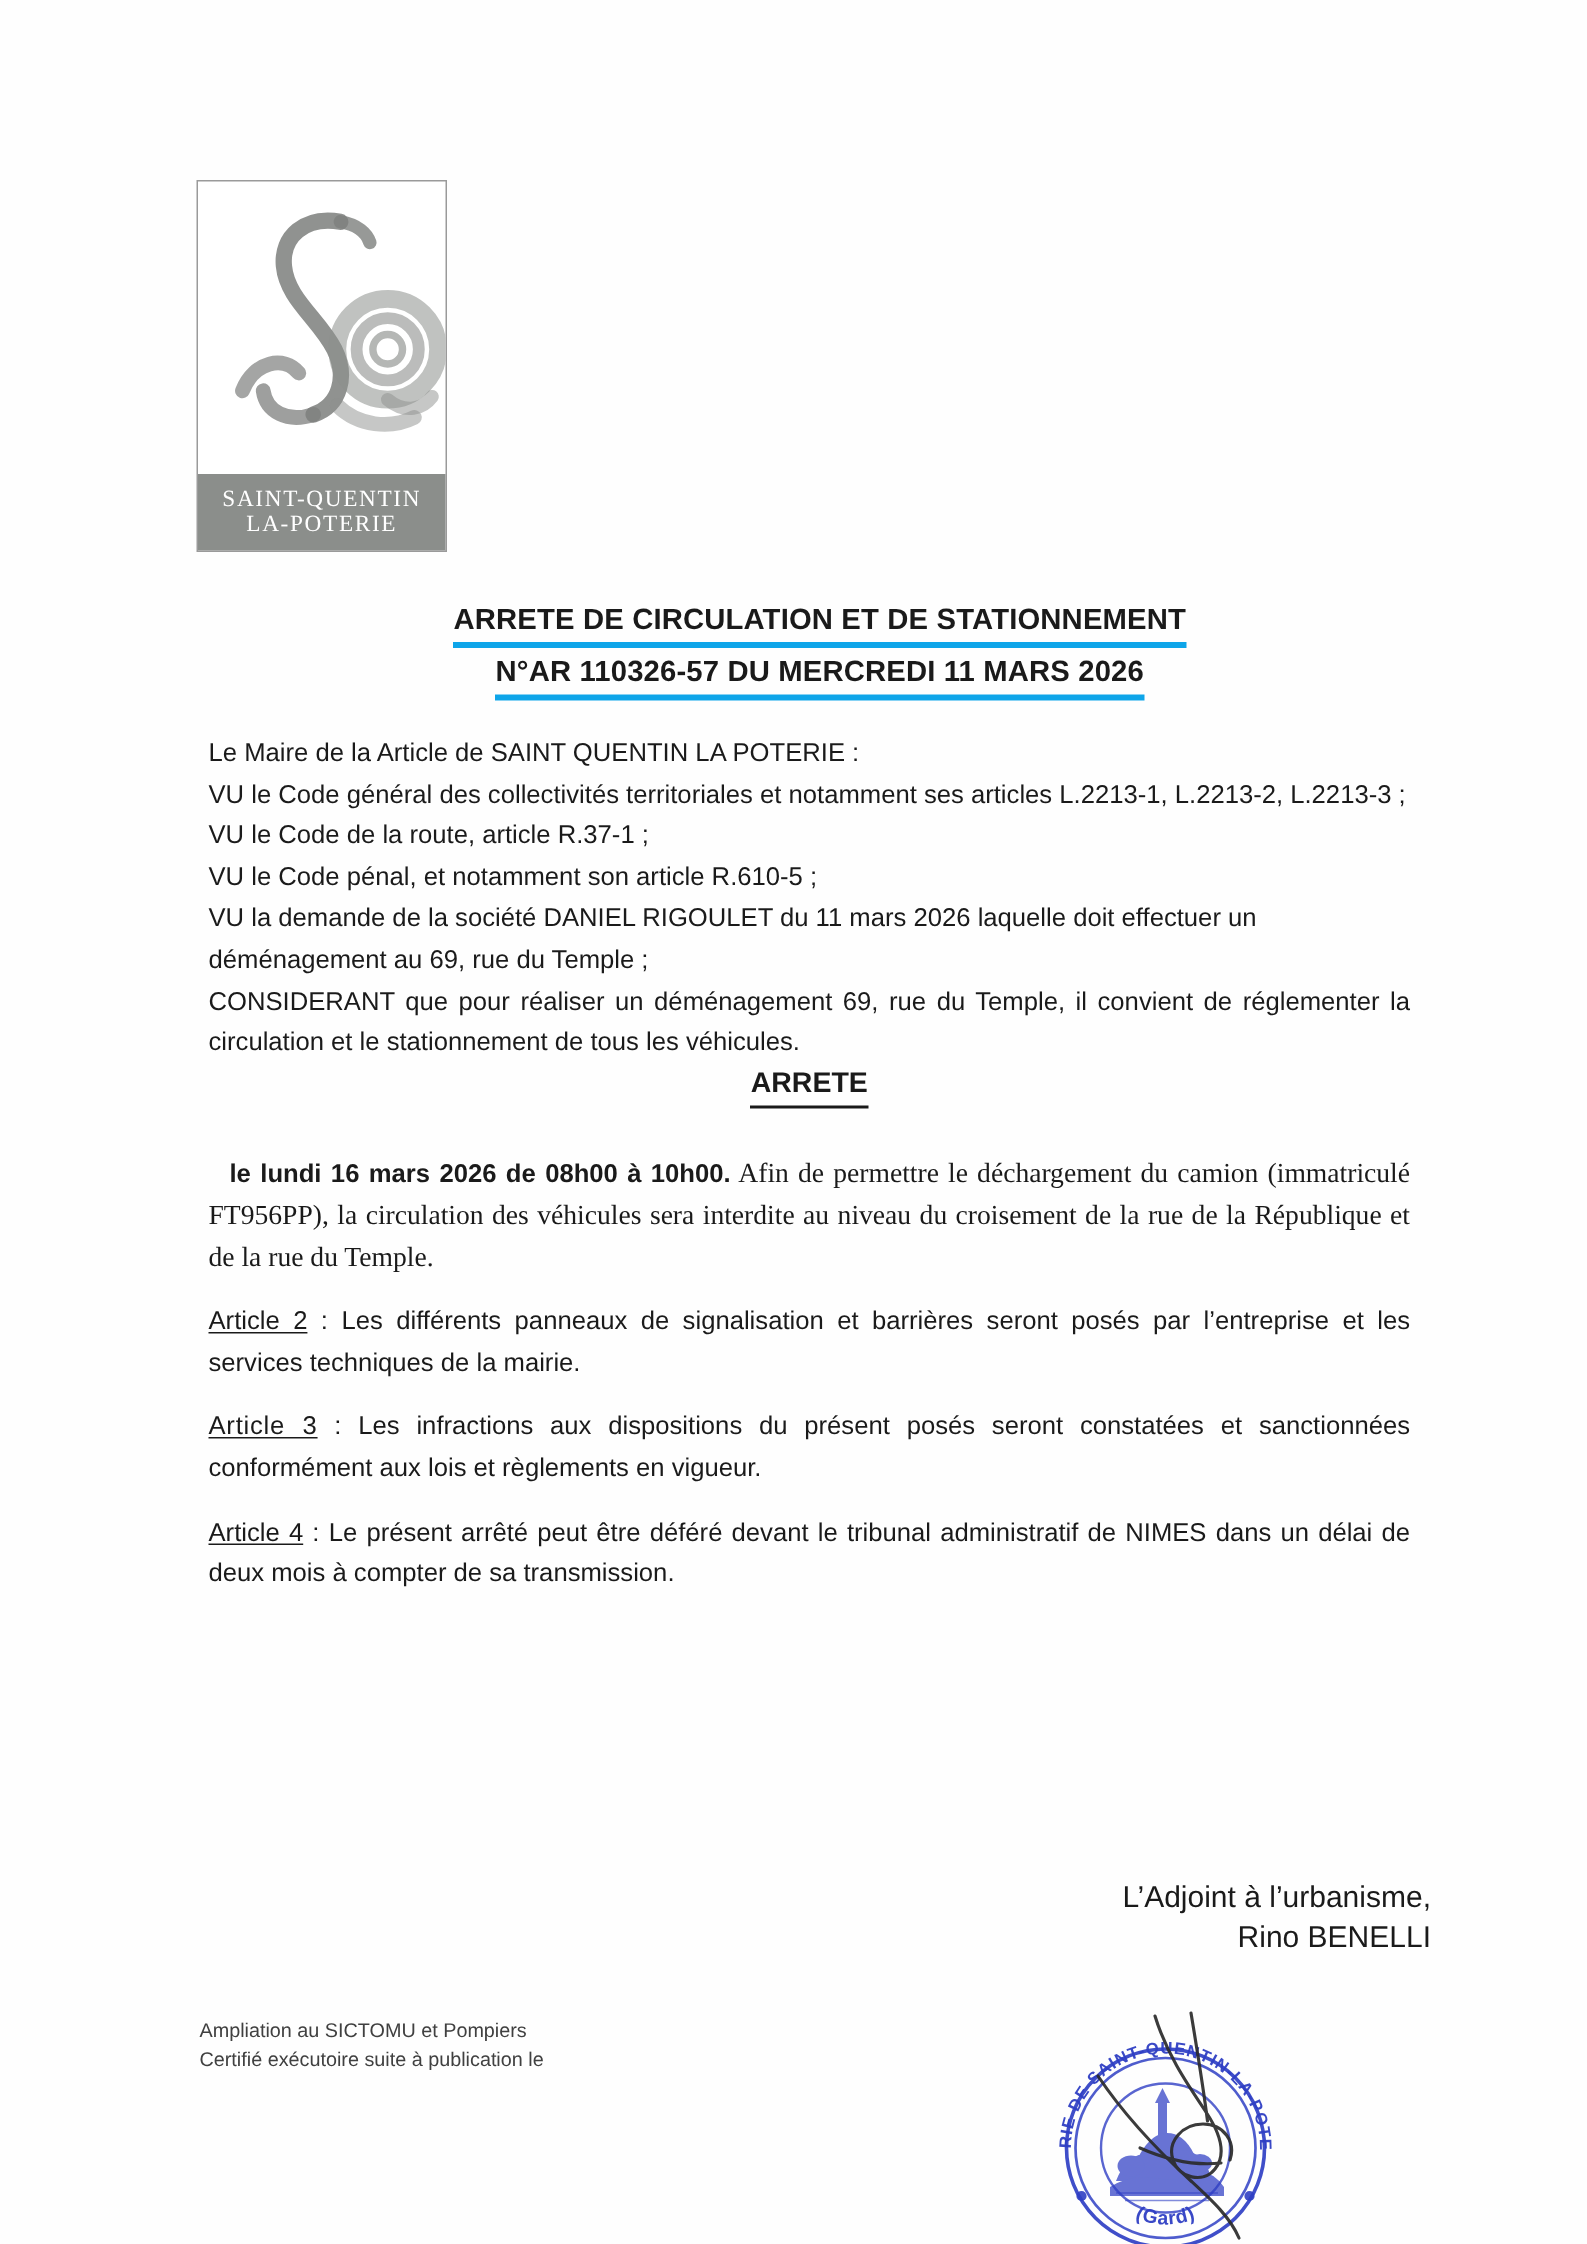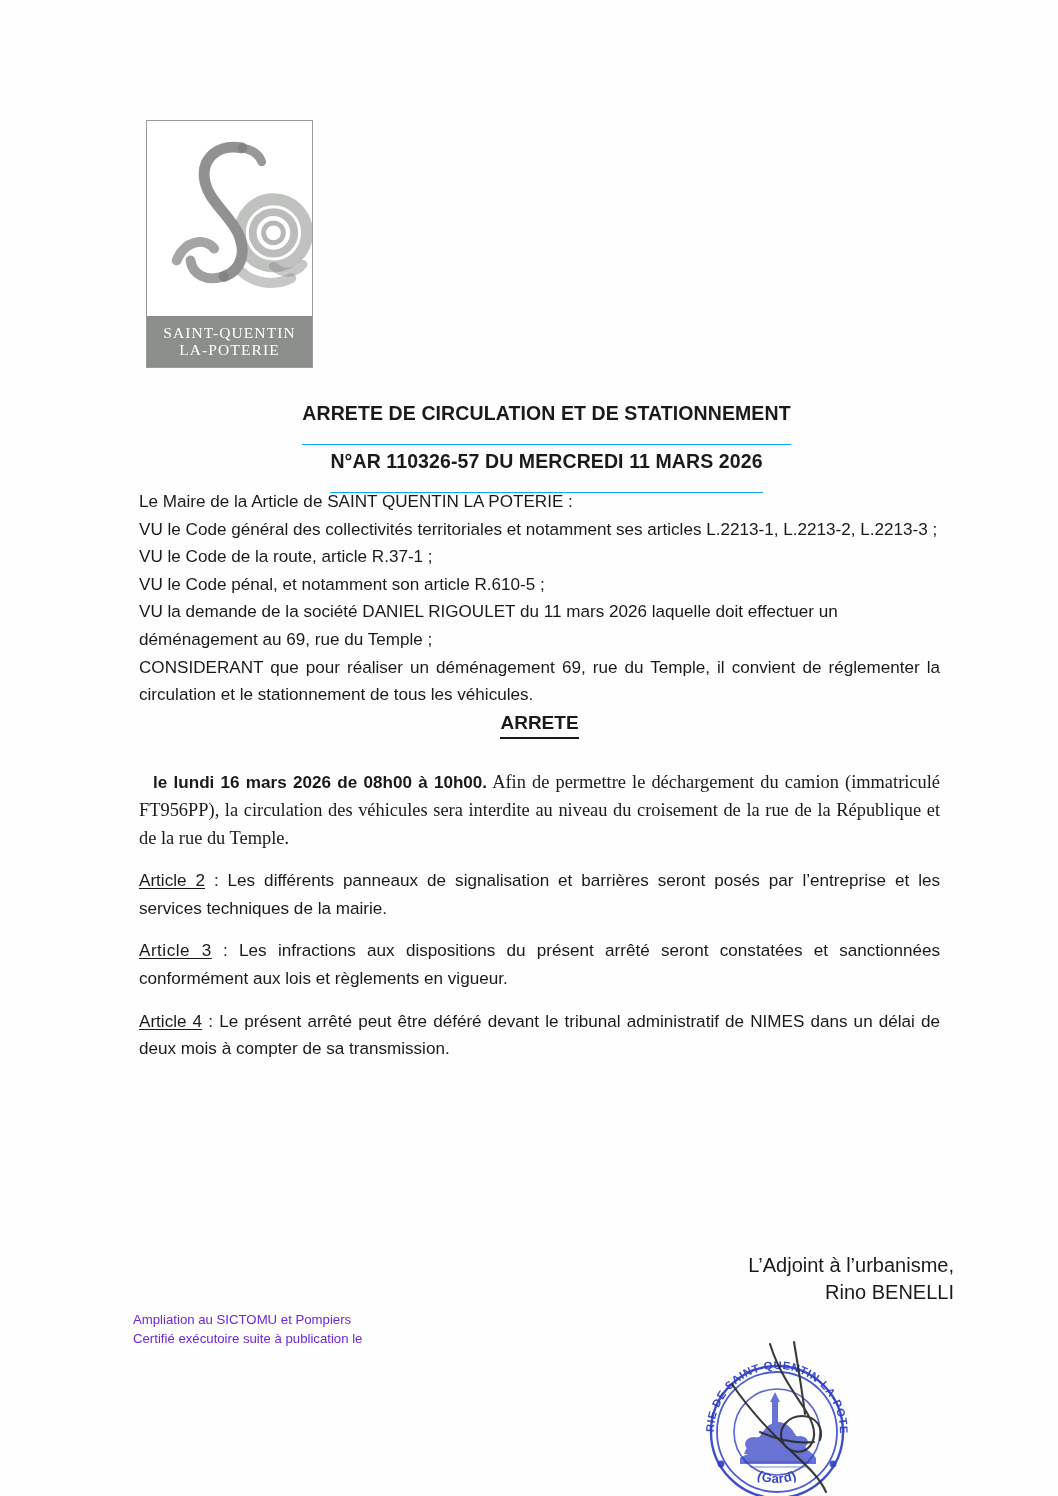--- a/index.html
+++ b/index.html
@@ -20,21 +20,21 @@
 
   .page {
     position: absolute;
     inset: 0;
     background: #fefefe;
   }
 
   
   .logo-block {
     position: absolute;
-    left: 146px;
+    left: 131px;
     top: 120px;
     width: 167px;
     height: 248px;
     border: 1px solid #9a9a9a;
     box-sizing: border-box;
     background: #ffffff;
   }
   .logo-mark {
     position: absolute;
     left: 0;
@@ -77,22 +77,22 @@
     top: 400px;
     width: 801px;
     text-align: center;
     font-size: 19.5px;
     font-weight: bold;
     line-height: 1.38;
     letter-spacing: 0.1px;
   }
   .doc-title .tl {
     display: inline-block;
-    border-bottom: 1px solid #0ea5e9;
-    padding-bottom: 17px;
+    border-bottom: 4px solid #0ea5e9;
+    padding-bottom: 1px;
     margin-left: 14px;
   }
   .doc-title .tl2 {
     margin-top: 3px;
   }
 
   
   .body-col {
     position: absolute;
     left: 139px;
@@ -150,25 +150,25 @@
     width: 260px;
     font-size: 20px;
     line-height: 27px;
     text-align: right;
   }
 
   
   .footer {
     position: absolute;
     left: 133px;
-    top: 1310px;
+    top: 1344px;
     width: 420px;
     font-size: 13.2px;
     line-height: 19px;
-    color: #6d28d9;
+    color: #404040;
   }
 
   
   .stamp {
     position: absolute;
     left: 674px;
     top: 1336px;
     width: 210px;
     height: 160px;
     overflow: hidden;
@@ -226,21 +226,21 @@
 
     <div class="article art1">
       <p class="justify"><span class="bold">le lundi 16 mars 2026 de 08h00 à 10h00.</span><span class="serif"> <span>Afin de permettre le déchargement du camion (immatriculé FT956PP), la circulation des véhicules sera interdite au niveau du croisement de la rue de la République et de la rue du Temple.</span></span></p>
     </div>
 
     <div class="article">
       <p class="justify"><span class="art-label">Article 2</span><span> : </span><span>Les différents panneaux de signalisation et barrières seront posés par l’entreprise et les services techniques de la mairie.</span></p>
     </div>
 
     <div class="article">
-      <p class="justify"><span class="art-label art-spaced">Article  3</span><span> : </span><span>Les infractions aux dispositions du présent arrêté seront constatées et sanctionnées conformément aux lois et règlements en vigueur.</span></p>
+      <p class="justify"><span class="art-label art-spaced">Article  3</span><span> : </span><span>Les infractions aux dispositions du présent posés seront constatées et sanctionnées conformément aux lois et règlements en vigueur.</span></p>
     </div>
 
     <div class="article">
       <p class="justify"><span class="art-label">Article 4</span><span> : </span><span>Le présent arrêté peut être déféré devant le tribunal administratif de NIMES dans un délai de deux mois à compter de sa transmission.</span></p>
     </div>
 
 
   </div>
 
   <div class="signature">

